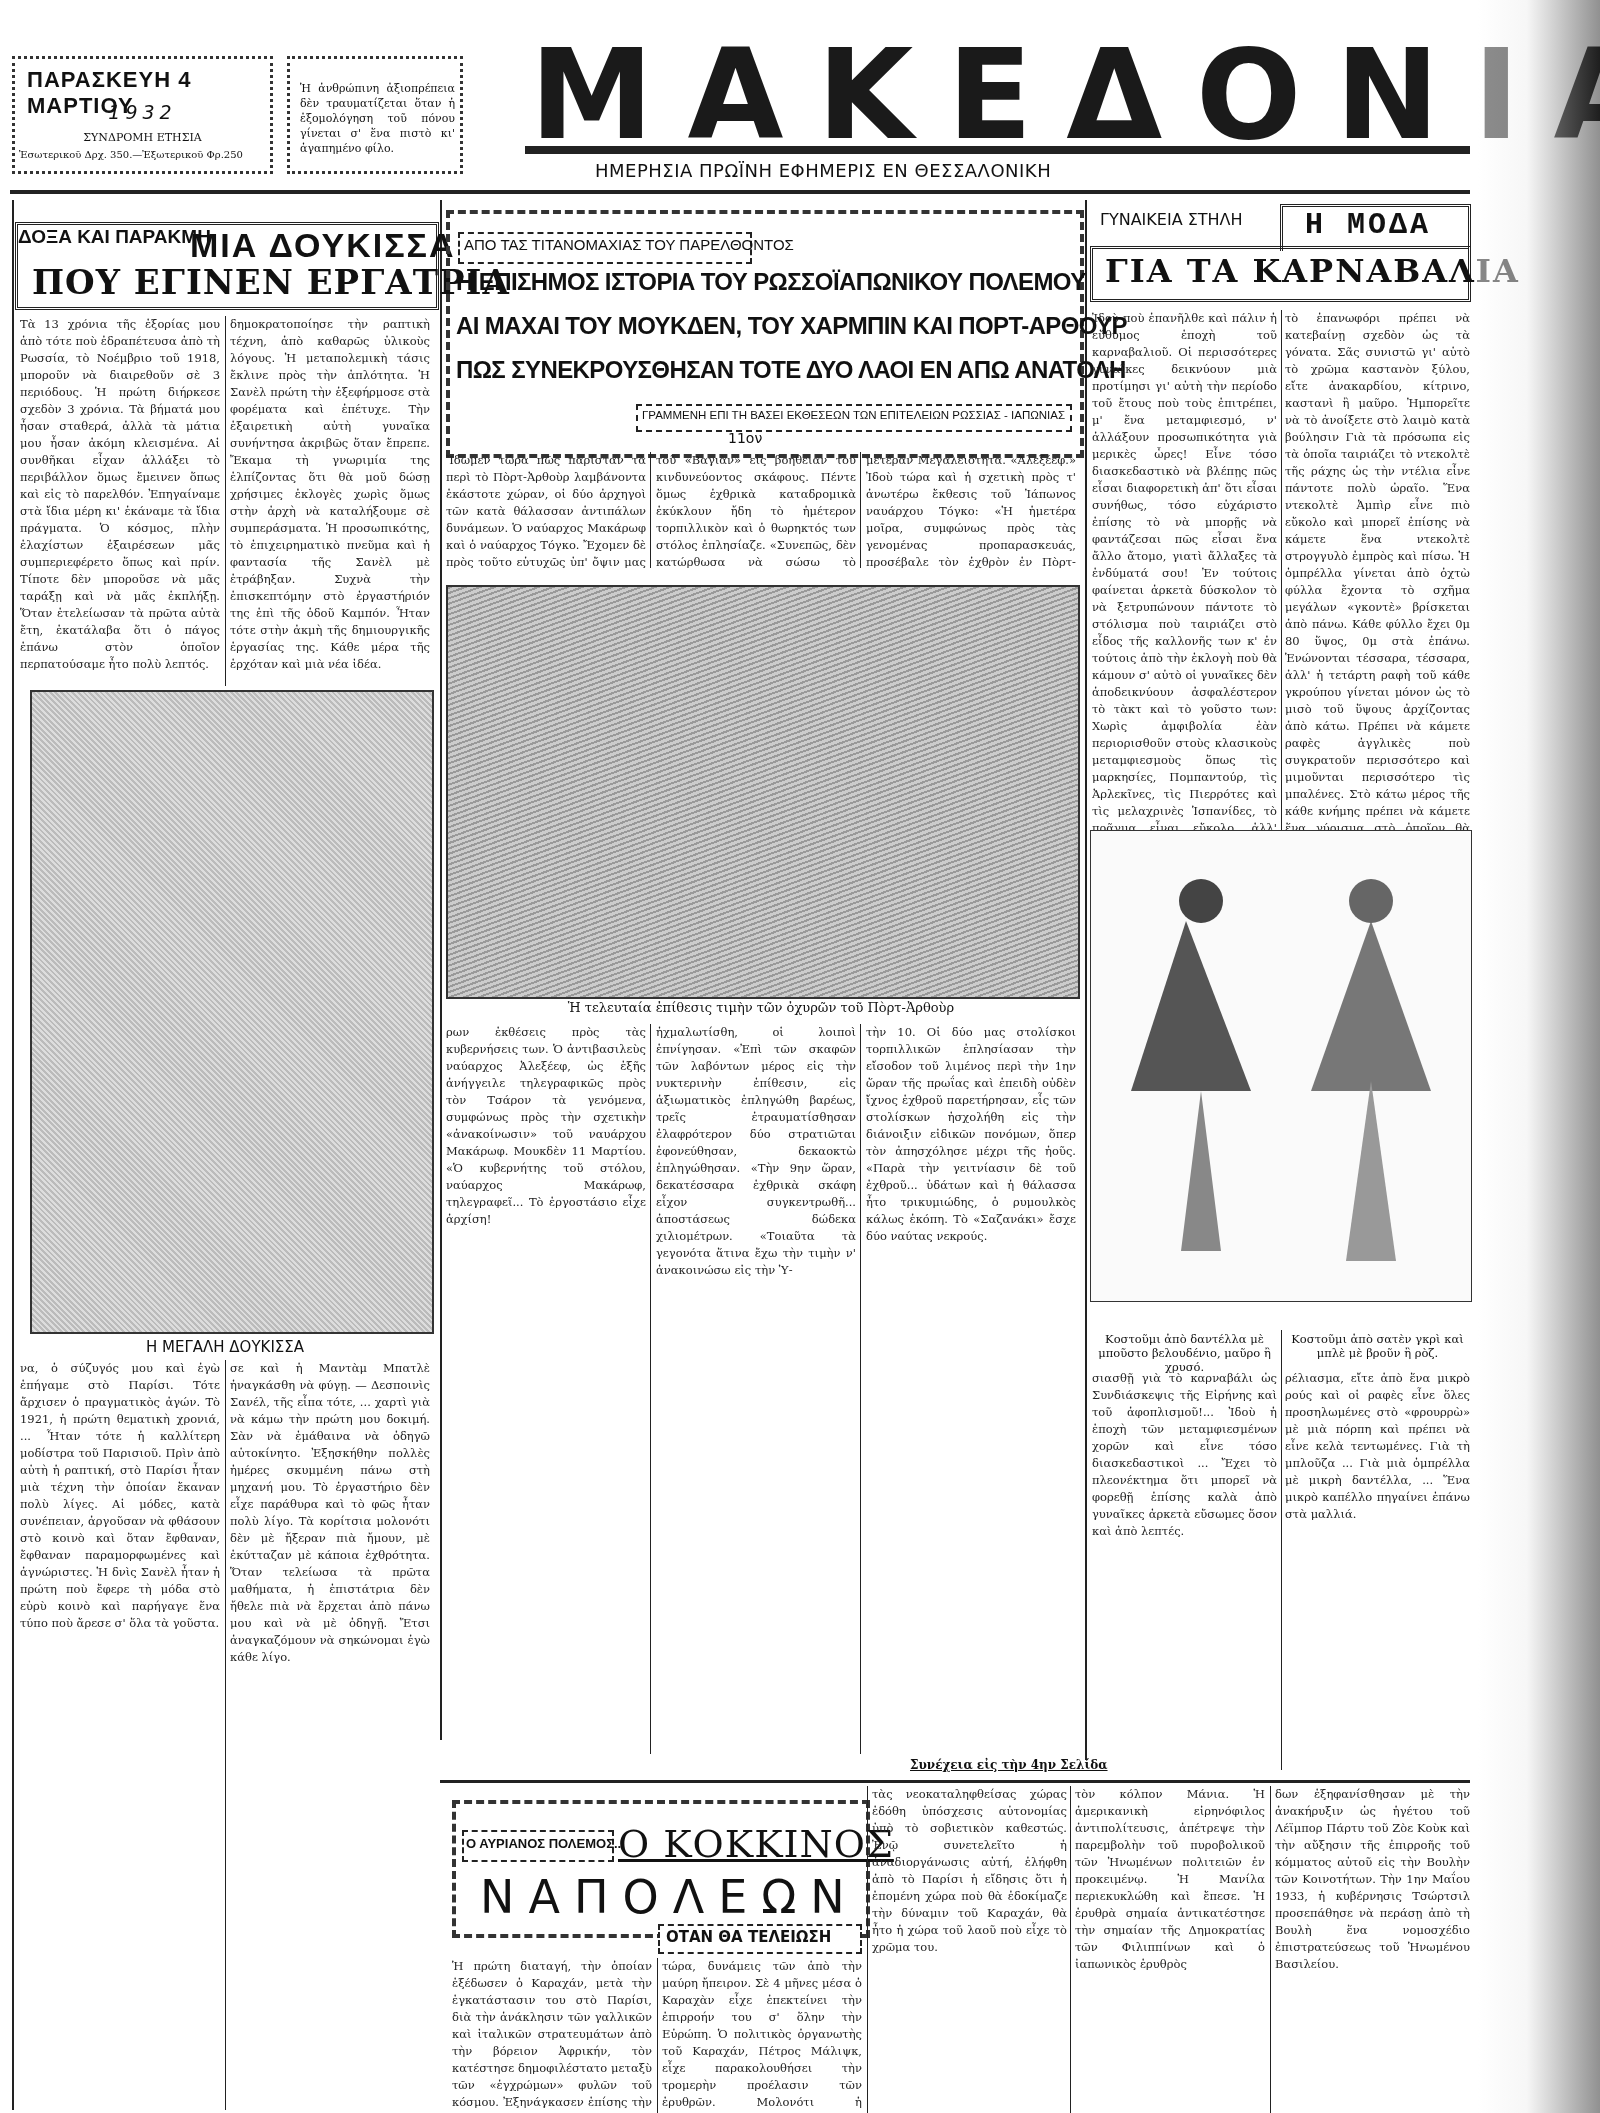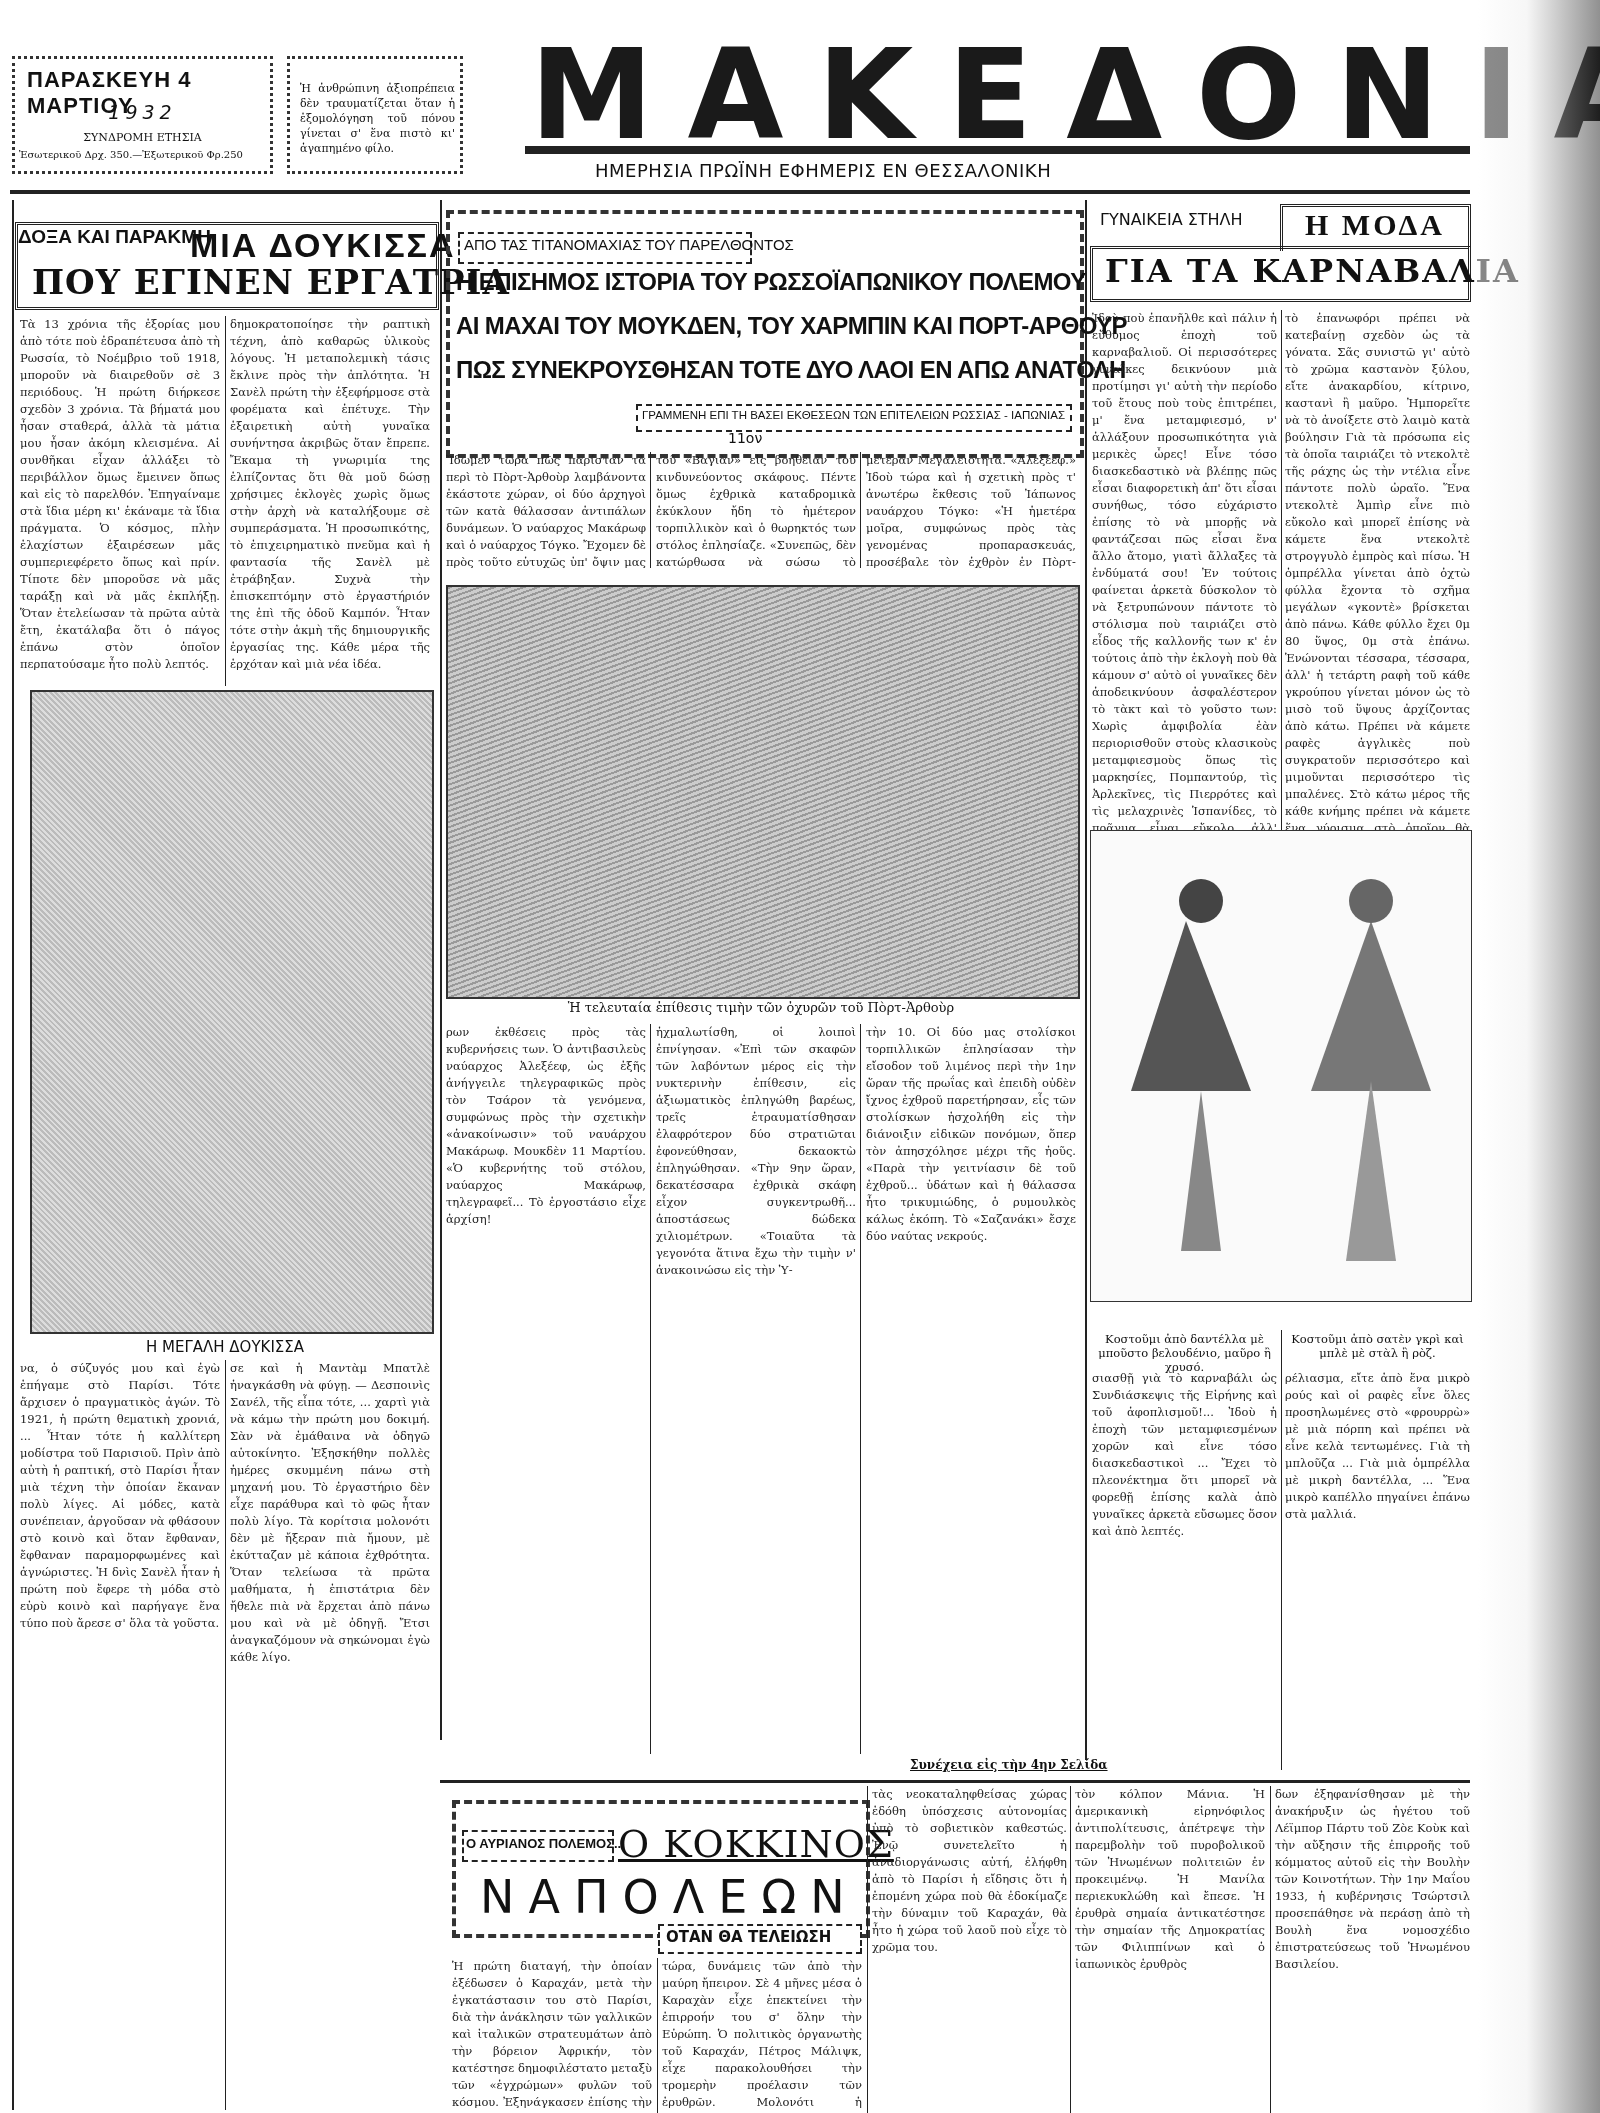--- a/index.html
+++ b/index.html
@@ -74,39 +74,39 @@
 <div class="abs body-text" style="left:656px;top:1024px;width:200px;height:730px;overflow:hidden;">ἠχμαλωτίσθη, οἱ λοιποὶ ἐπνίγησαν. «Ἐπὶ τῶν σκαφῶν τῶν λαβόντων μέρος εἰς τὴν νυκτερινὴν ἐπίθεσιν, εἰς ἀξιωματικὸς ἐπληγώθη βαρέως, τρεῖς ἐτραυματίσθησαν ἐλαφρότερον δύο στρατιῶται ἐφονεύθησαν, δεκαοκτὼ ἐπληγώθησαν. «Τὴν 9ην ὥραν, δεκατέσσαρα ἐχθρικὰ σκάφη εἶχον συγκεντρωθῆ... ἀποστάσεως δώδεκα χιλιομέτρων. «Τοιαῦτα τὰ γεγονότα ἅτινα ἔχω τὴν τιμὴν ν' ἀνακοινώσω εἰς τὴν Ὑ-</div>
 <div class="abs body-text" style="left:866px;top:1024px;width:210px;height:700px;overflow:hidden;">τὴν 10. Οἱ δύο μας στολίσκοι τορπιλλικῶν ἐπλησίασαν τὴν εἴσοδον τοῦ λιμένος περὶ τὴν 1ην ὥραν τῆς πρωΐας καὶ ἐπειδὴ οὐδὲν ἴχνος ἐχθροῦ παρετήρησαν, εἷς τῶν στολίσκων ἠσχολήθη εἰς τὴν διάνοιξιν εἰδικῶν πονόμων, ὅπερ τὸν ἀπησχόλησε μέχρι τῆς ἠοῦς. «Παρὰ τὴν γειτνίασιν δὲ τοῦ ἐχθροῦ... ὑδάτων καὶ ἡ θάλασσα ἦτο τρικυμιώδης, ὁ ρυμουλκὸς κάλως ἐκόπη. Τὸ «Σαζανάκι» ἔσχε δύο ναύτας νεκρούς.</div>
 <div class="vrule" style="left:650px;top:1024px;height:730px;width:1px;"></div>
 <div class="vrule" style="left:860px;top:1024px;height:730px;width:1px;"></div>
 <div class="abs" style="left:910px;top:1758px;font-family:'DejaVu Serif',serif;font-weight:bold;font-size:12px;text-decoration:underline;text-align:center;">Συνέχεια εἰς τὴν 4ην Σελίδα</div>
 <div class="hrule" style="left:440px;top:1780px;width:1030px;"></div>
 
 <div class="abs" style="left:1100px;top:210px;font-family:'DejaVu Sans',sans-serif;font-size:16px;">ΓΥΝΑΙΚΕΙΑ ΣΤΗΛΗ</div>
 <div class="abs" style="left:1280px;top:204px;width:185px;height:44px;border:3px double #222;border-bottom:none;"></div>
 <div class="abs" style="left:1090px;top:246px;width:375px;height:50px;border:3px double #222;"></div>
-<div class="abs" style="left:1305px;top:208px;font-family:Liberation Serif, serif;font-weight:bold;font-size:30px;letter-spacing:3px;">Η ΜΟΔΑ</div>
+<div class="abs" style="left:1305px;top:208px;font-family:Liberation Mono, monospace;font-weight:bold;font-size:30px;letter-spacing:3px;">Η ΜΟΔΑ</div>
 <div class="abs" style="left:1105px;top:252px;font-family:'DejaVu Serif',serif;font-weight:bold;font-size:32px;letter-spacing:2px;">ΓΙΑ ΤΑ ΚΑΡΝΑΒΑΛΙΑ</div>
 
 <div class="abs body-text" style="left:1092px;top:310px;width:185px;height:520px;overflow:hidden;">Ἰδοὺ ποὺ ἐπανῆλθε καὶ πάλιν ἡ εὔθυμος ἐποχὴ τοῦ καρναβαλιοῦ. Οἱ περισσότερες γυναῖκες δεικνύουν μιὰ προτίμησι γι' αὐτὴ τὴν περίοδο τοῦ ἔτους ποὺ τοὺς ἐπιτρέπει, μ' ἕνα μεταμφιεσμό, ν' ἀλλάξουν προσωπικότητα γιὰ μερικὲς ὧρες! Εἶνε τόσο διασκεδαστικὸ νὰ βλέπῃς πῶς εἶσαι διαφορετικὴ ἀπ' ὅτι εἶσαι συνήθως, τόσο εὐχάριστο ἐπίσης τὸ νὰ μπορῇς νὰ φαντάζεσαι πῶς εἶσαι ἕνα ἄλλο ἄτομο, γιατὶ ἄλλαξες τὰ ἐνδύματά σου! Ἐν τούτοις φαίνεται ἀρκετὰ δύσκολον τὸ νὰ ξετρυπώνουν πάντοτε τὸ στόλισμα ποὺ ταιριάζει στὸ εἶδος τῆς καλλονῆς των κ' ἐν τούτοις ἀπὸ τὴν ἐκλογὴ ποὺ θὰ κάμουν σ' αὐτὸ οἱ γυναῖκες δὲν ἀποδεικνύουν ἀσφαλέστερον τὸ τὰκτ καὶ τὸ γοῦστο των: Χωρὶς ἀμφιβολία ἐὰν περιορισθοῦν στοὺς κλασικοὺς μεταμφιεσμοὺς ὅπως τὶς μαρκησίες, Πομπαντούρ, τὶς Ἀρλεκῖνες, τὶς Πιερρότες καὶ τὶς μελαχρινὲς Ἱσπανίδες, τὸ πρᾶγμα εἶναι εὔκολο, ἀλλ' ἐκεῖνο ποὺ ἐνδιαφέρει εἶνε τὸ νὰ βροῦν τὴν νέαν, διασκεδαστικήν, πνευματώδη ἰδέαν ἡ ὁποία θὰ τὶς κάμῃ νὰ παρατηρηθοῦν ἀσφαλῶς. Κάθε χρόνο κάποιο γεγονὸς ἰδιαίτερο μᾶς δίδει τὴν ἰδέα ἑνὸς συμβολικοῦ μεταμφιεσμοῦ. Οἱ Ἑλληνικὲς ἐπαρχίες, παληὲς καὶ νέες εἶνε ἐπίσης ἕνα μεταλλεῖον ἀνεξάντλητον γιὰ τὶς φιλάρεσκες, τὰ διάσημα φὶλμ τοῦ σινεμᾶ μᾶς παρέχουν θαυμάσια μοντέλα.</div>
 <div class="abs body-text" style="left:1285px;top:310px;width:185px;height:520px;overflow:hidden;">τὸ ἐπανωφόρι πρέπει νὰ κατεβαίνῃ σχεδὸν ὡς τὰ γόνατα. Σᾶς συνιστῶ γι' αὐτὸ τὸ χρῶμα καστανὸν ξύλου, εἴτε ἀνακαρδίου, κίτρινο, καστανὶ ἢ μαῦρο. Ἠμπορεῖτε νὰ τὸ ἀνοίξετε στὸ λαιμὸ κατὰ βούλησιν Γιὰ τὰ πρόσωπα εἰς τὰ ὁποῖα ταιριάζει τὸ ντεκολτὲ τῆς ράχης ὡς τὴν ντέλια εἶνε πάντοτε πολὺ ὡραῖο. Ἕνα ντεκολτὲ Ἀμπὶρ εἶνε πιὸ εὔκολο καὶ μπορεῖ ἐπίσης νὰ κάμετε ἕνα ντεκολτὲ στρογγυλὸ ἐμπρὸς καὶ πίσω. Ἡ ὀμπρέλλα γίνεται ἀπὸ ὀχτὼ φύλλα ἔχοντα τὸ σχῆμα μεγάλων «γκοντὲ» βρίσκεται ἀπὸ πάνω. Κάθε φύλλο ἔχει 0μ 80 ὕψος, 0μ στὰ ἐπάνω. Ἑνώνονται τέσσαρα, τέσσαρα, ἀλλ' ἡ τετάρτη ραφὴ τοῦ κάθε γκρούπου γίνεται μόνον ὡς τὸ μισὸ τοῦ ὕψους ἀρχίζοντας ἀπὸ κάτω. Πρέπει νὰ κάμετε ραφὲς ἀγγλικὲς ποὺ συγκρατοῦν περισσότερο καὶ μιμοῦνται περισσότερο τὶς μπαλένες. Στὸ κάτω μέρος τῆς κάθε κνήμης πρέπει νὰ κάμετε ἕνα γύρισμα στὸ ὁποῖον θὰ περάσῃ λάστιχο ἀναλόγως τῶν σφυρῶν.</div>
 <div class="vrule" style="left:1281px;top:310px;height:520px;width:1px;"></div>
 
 <div class="abs" style="left:1090px;top:830px;width:380px;height:470px;border:1px solid #333;background:#fafafa;">
   <svg width="380" height="470">
     <polygon points="95,90 40,260 160,260" fill="#555"></polygon>
     <polygon points="110,260 90,420 130,420" fill="#888"></polygon>
     <circle cx="110" cy="70" r="22" fill="#444"></circle>
     <polygon points="280,90 220,260 340,260" fill="#777"></polygon>
     <polygon points="280,250 255,430 305,430" fill="#999"></polygon>
     <circle cx="280" cy="70" r="22" fill="#666"></circle>
   </svg>
 </div>
 <div class="caption" style="left:1092px;top:1332px;width:185px;font-size:11.5px;">Κοστοῦμι ἀπὸ δαντέλλα μὲ μποῦστο βελουδένιο, μαῦρο ἢ χρυσό.</div>
-<div class="caption" style="left:1285px;top:1332px;width:185px;font-size:11.5px;">Κοστοῦμι ἀπὸ σατὲν γκρὶ καὶ μπλὲ μὲ στὰλ ἢ ρὸζ.</div>
+<div class="caption" style="left:1285px;top:1332px;width:185px;font-size:11.5px;">Κοστοῦμι ἀπὸ σατὲν γκρὶ καὶ μπλὲ μὲ βροῦν ἢ ρὸζ.</div>
 <div class="abs body-text" style="left:1092px;top:1370px;width:185px;height:400px;overflow:hidden;">σιασθῇ γιὰ τὸ καρναβάλι ὡς Συνδιάσκεψις τῆς Εἰρήνης καὶ τοῦ ἀφοπλισμοῦ!... Ἰδοὺ ἡ ἐποχὴ τῶν μεταμφιεσμένων χορῶν καὶ εἶνε τόσο διασκεδαστικοὶ ... Ἔχει τὸ πλεονέκτημα ὅτι μπορεῖ νὰ φορεθῇ ἐπίσης καλὰ ἀπὸ γυναῖκες ἀρκετὰ εὔσωμες ὅσον καὶ ἀπὸ λεπτές.</div>
 <div class="abs body-text" style="left:1285px;top:1370px;width:185px;height:400px;overflow:hidden;">ρέλιασμα, εἴτε ἀπὸ ἕνα μικρὸ ρούς καὶ οἱ ραφὲς εἶνε ὅλες προσηλωμένες στὸ «φρουρρὼ» μὲ μιὰ πόρπη καὶ πρέπει νὰ εἶνε κελὰ τεντωμένες. Γιὰ τὴ μπλοῦζα ... Γιὰ μιὰ ὀμπρέλλα μὲ μικρὴ δαντέλλα, ... Ἕνα μικρὸ καπέλλο πηγαίνει ἐπάνω στὰ μαλλιά.</div>
 <div class="vrule" style="left:1281px;top:1330px;height:440px;width:1px;"></div>
 
 <div class="abs dashbox" style="left:452px;top:1800px;width:410px;height:130px;border:4px dashed #333;"></div>
 <div class="abs dashbox" style="left:462px;top:1830px;width:148px;height:28px;"></div>
 <div class="abs" style="left:466px;top:1836px;font-family:'Liberation Sans',sans-serif;font-weight:bold;font-size:13px;">Ο ΑΥΡΙΑΝΟΣ ΠΟΛΕΜΟΣ...</div>
 <div class="abs" style="left:618px;top:1822px;font-family:'DejaVu Serif',serif;font-size:38px;letter-spacing:1px;text-decoration:underline;">Ο ΚΟΚΚΙΝΟΣ</div>
 <div class="abs" style="left:480px;top:1870px;font-family:'DejaVu Sans',sans-serif;font-size:46px;letter-spacing:14px;">ΝΑΠΟΛΕΩΝ</div>
 <div class="abs dashbox" style="left:658px;top:1924px;width:200px;height:26px;background:#fff;"></div>

